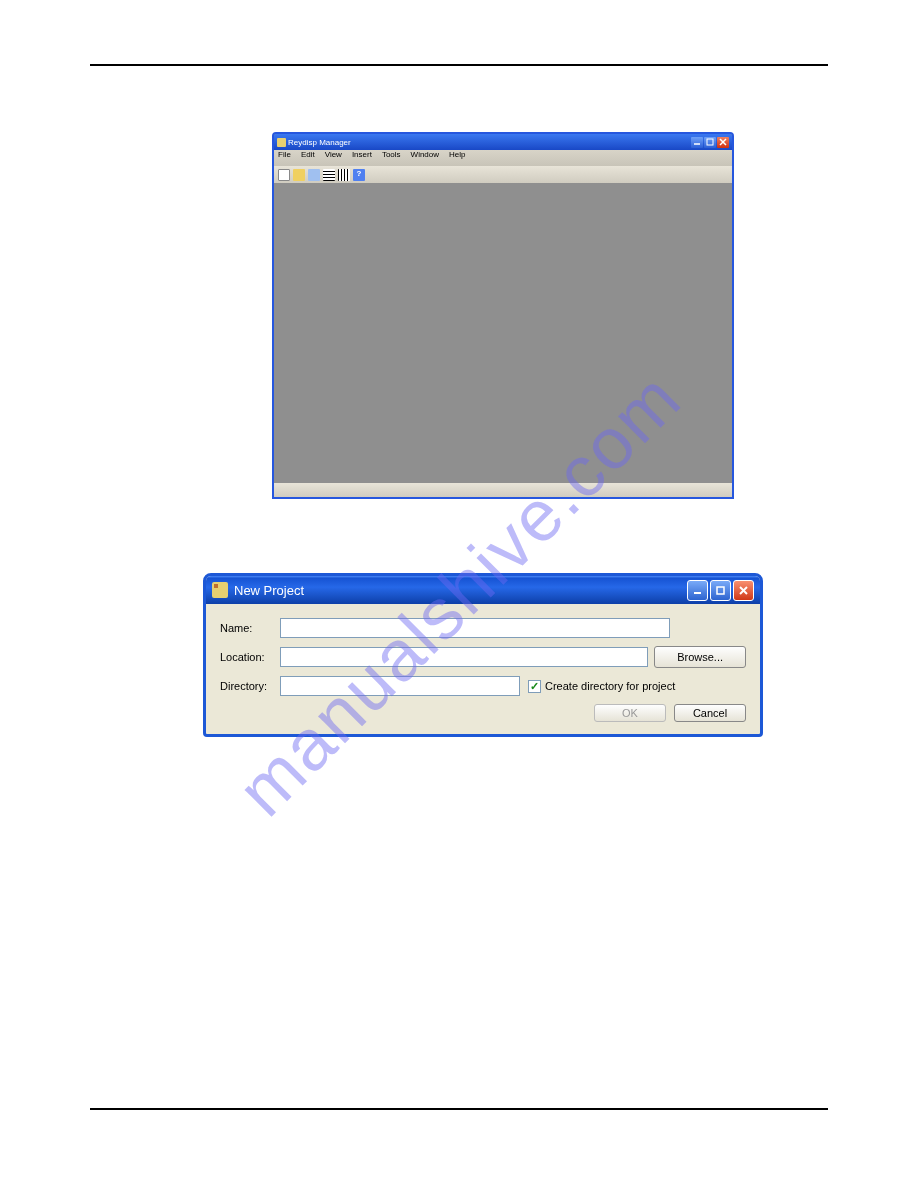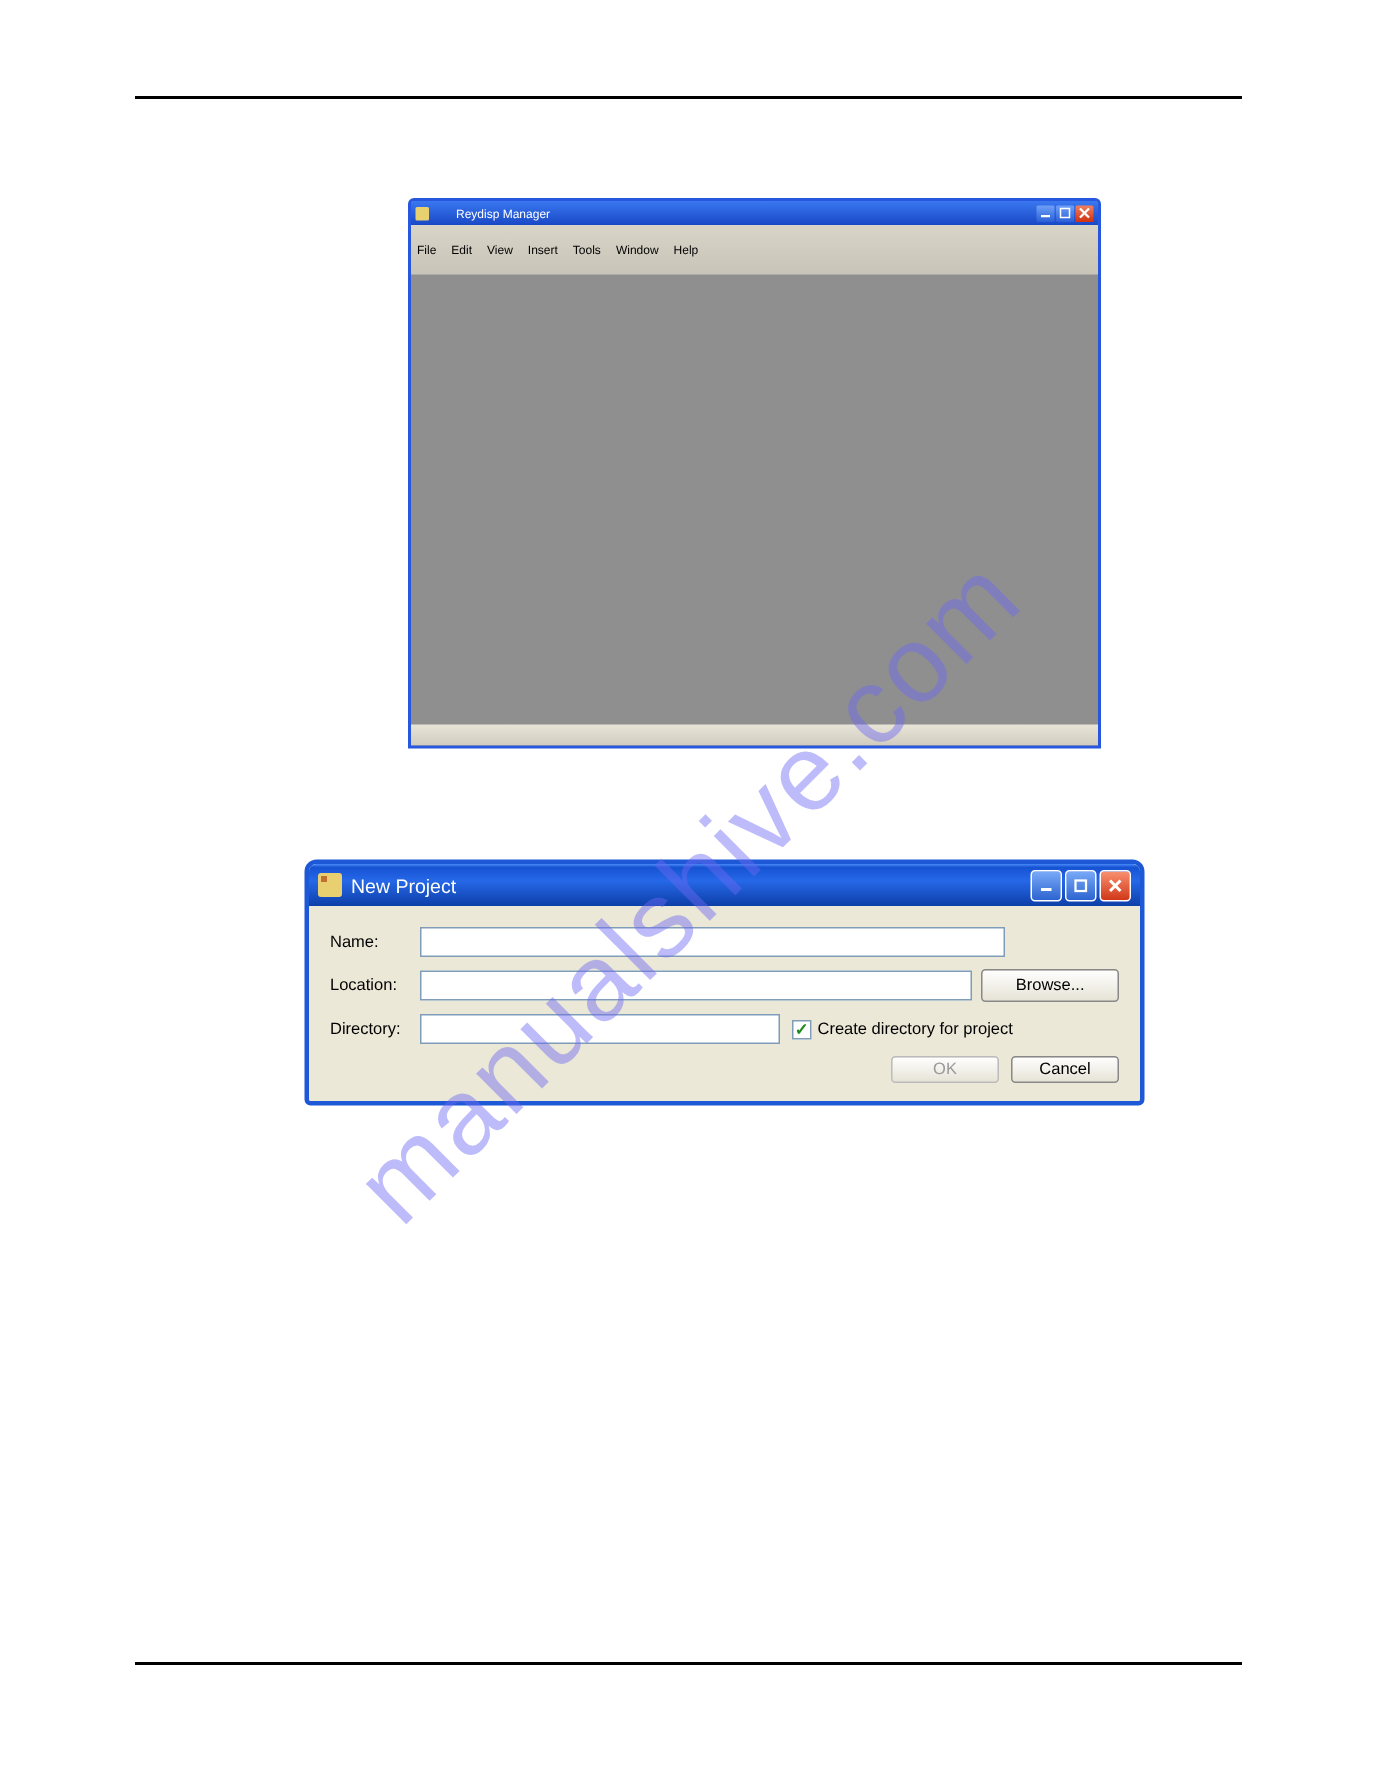--- a/index.html
+++ b/index.html
@@ -2,27 +2,27 @@
 <html><head>
 <meta charset="utf-8">
 <style>
 *{box-sizing:border-box;margin:0;padding:0;font-family:Tahoma,Arial,sans-serif}
 body{background:#fff;width:918px;height:1188px;position:relative}
 .hr-top{position:absolute;top:64px;left:90px;width:738px;height:2px;background:#000}
 .hr-bot{position:absolute;top:1108px;left:90px;width:738px;height:2px;background:#000}
 .watermark{position:absolute;top:50%;left:50%;transform:translate(-50%,-50%) rotate(-45deg);font-size:72px;color:rgba(109,104,242,0.45);font-family:sans-serif;letter-spacing:2px;pointer-events:none;z-index:5;font-weight:400}
 .win1{position:absolute;top:132px;left:272px;width:462px;height:367px;border:2px solid #2657de;border-radius:4px 4px 0 0;overflow:hidden;background:#8f8f8f}
 .tb1{height:16px;background:linear-gradient(#3a78f0,#1948c6);display:flex;align-items:center;padding:0 3px;color:#fff;font-size:8px;justify-content:space-between}
-.tb1 .tleft{display:flex;align-items:center;gap:18px}
+.tb1 .tleft{display:flex;align-items:center;gap:2px}
 .tb1 .ticon{width:9px;height:9px;background:#e8d070;border-radius:1px}
 .tb1 .btns{display:flex;gap:1px}
 .tb1 .wbtn{width:12px;height:11px;border-radius:1px;font-size:7px;display:flex;align-items:center;justify-content:center}
 .wbtn.mn{background:linear-gradient(#6ea0f8,#2b5fd6);color:#fff}
 .wbtn.cx{background:linear-gradient(#f08060,#d03010);color:#fff}
-.menubar{height:33px;background:linear-gradient(#d8d4c8,#c8c4b8);display:flex;align-items:center;padding:0 4px;gap:10px;font-size:8px;color:#000}
+.menubar{height:16px;background:linear-gradient(#d8d4c8,#c8c4b8);display:flex;padding:0 4px;gap:10px;font-size:8px;color:#000}
 .toolbar{height:18px;background:linear-gradient(#e8e4d8,#d0ccc0);display:flex;align-items:center;padding:0 4px;gap:3px;border-bottom:1px solid #888}
 .toolbar .ticon2{width:12px;height:12px;border-radius:1px}
 .ic-new{background:#fff;border:1px solid #888}
 .ic-open{background:#f0d060}
 .ic-copy{background:#a0c0f0}
 .ic-grid{background:repeating-linear-gradient(0deg,#000 0 1px,#fff 1px 3px)}
 .ic-grid2{background:repeating-linear-gradient(90deg,#000 0 1px,#fff 1px 3px)}
 .ic-help{background:#5080f0;color:#fff;font-size:8px;text-align:center;line-height:10px;font-weight:bold}
 .mdi{position:absolute;top:49px;left:0;right:0;bottom:14px;background:#8f8f8f}
 .status1{position:absolute;bottom:0;left:0;right:0;height:14px;background:linear-gradient(#e8e4d8,#d0ccc0)}

